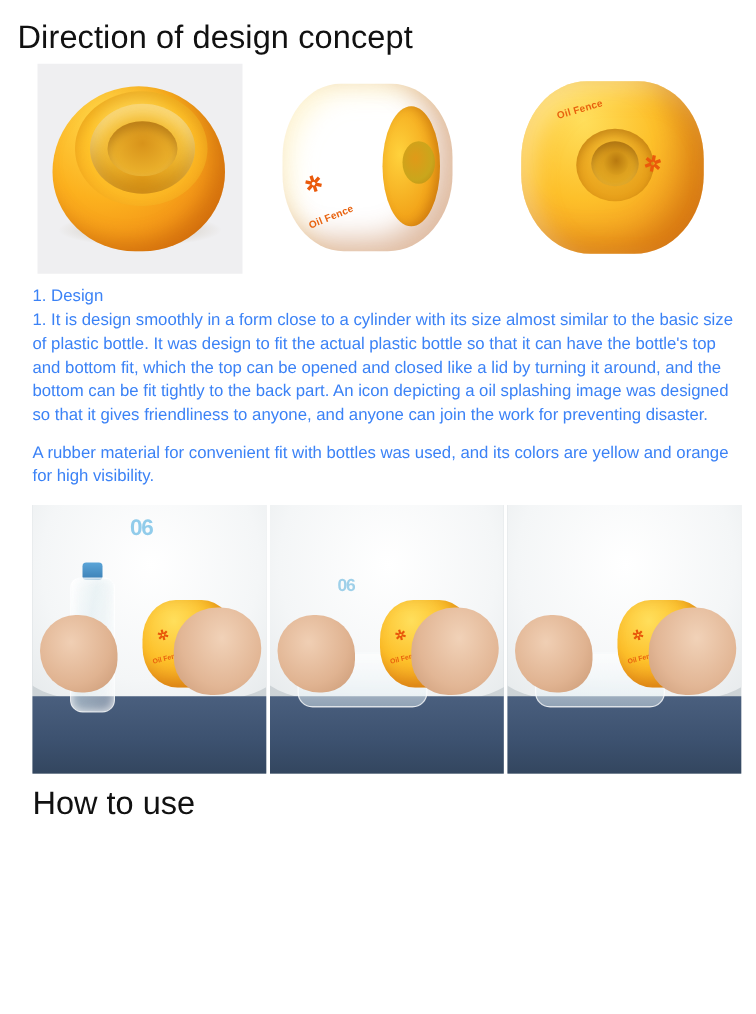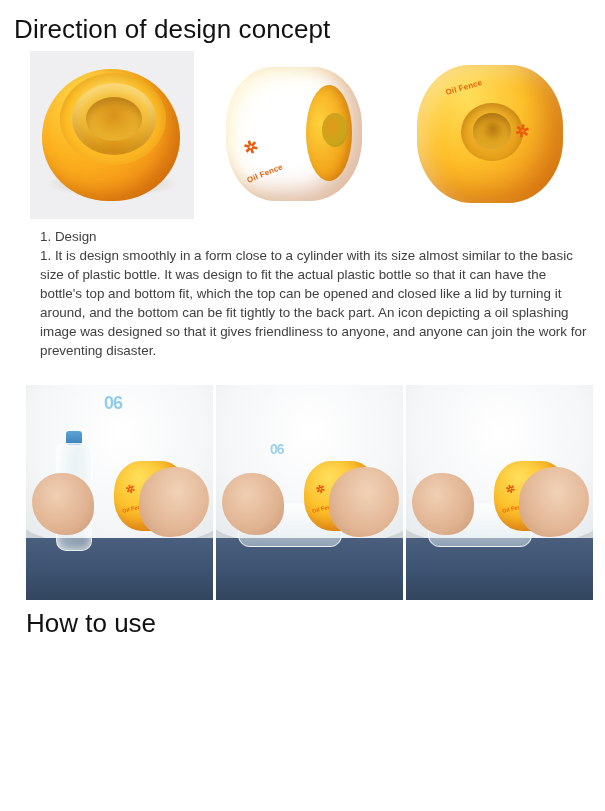--- a/index.html
+++ b/index.html
@@ -134,22 +134,22 @@
     line-height: 1;
     font-weight: 700;
   }
   .si-c2 { left: 42px; top: 88px; transform: rotate(-18deg); }
   .si-c3 { left: 120px; top: 72px; transform: rotate(10deg); }
 
   
   .body-text {
     font-size: 13.4px;
     line-height: 1.42;
-    margin: 0 6px 0 28px;
-    color: #404040;
+    margin: 0 6px 0 14px;
+    color: #3b82f6;
   }
   .body-text p { margin: 0; }
   .para-gap { height: 11px; }
 
   
   .photo-row {
     display: flex;
     gap: 3px;
     margin: 14px 0 0 14px;
     height: 215px;
@@ -285,20 +285,21 @@
       <div class="cap cap-front-knob-3"></div>
       <div class="oil-fence-label ofl-c3">Oil Fence</div>
       <div class="splash-icon si-c3">✲</div>
     </div>
   </div>
 
   <div class="body-text">
     <p>1. Design</p>
     <p>1. It is design smoothly in a form close to a cylinder with its size almost similar to the basic size of plastic bottle. It was design to fit the actual plastic bottle so that it can have the bottle's top and bottom fit, which the top can be opened and closed like a lid by turning it around, and the bottom can be fit tightly to the back part. An icon depicting a oil splashing image was designed so that it gives friendliness to anyone, and anyone can join the work for preventing disaster.</p>
     <div class="para-gap"></div>
+    <p>A rubber material for convenient fit with bottles was used, and its colors are yellow and orange for high visibility.</p>
   </div>
 
   <div class="photo-row">
 
     <div class="photo">
       <div class="bg-wall"></div>
       <div class="shirt"></div>
       <div class="jeans"></div>
       <div class="logo-mark">06</div>
       <div class="bottle-cap"></div>

